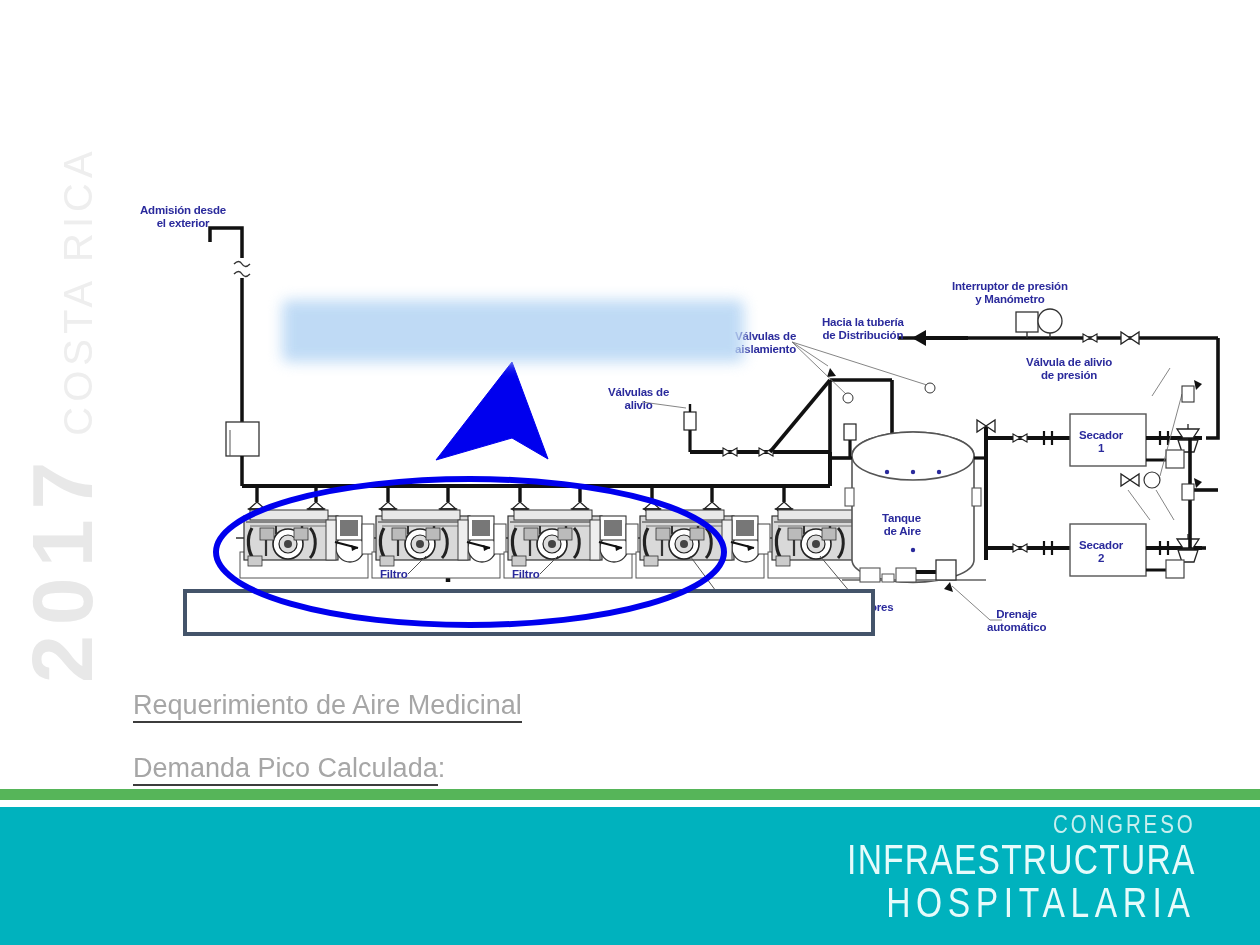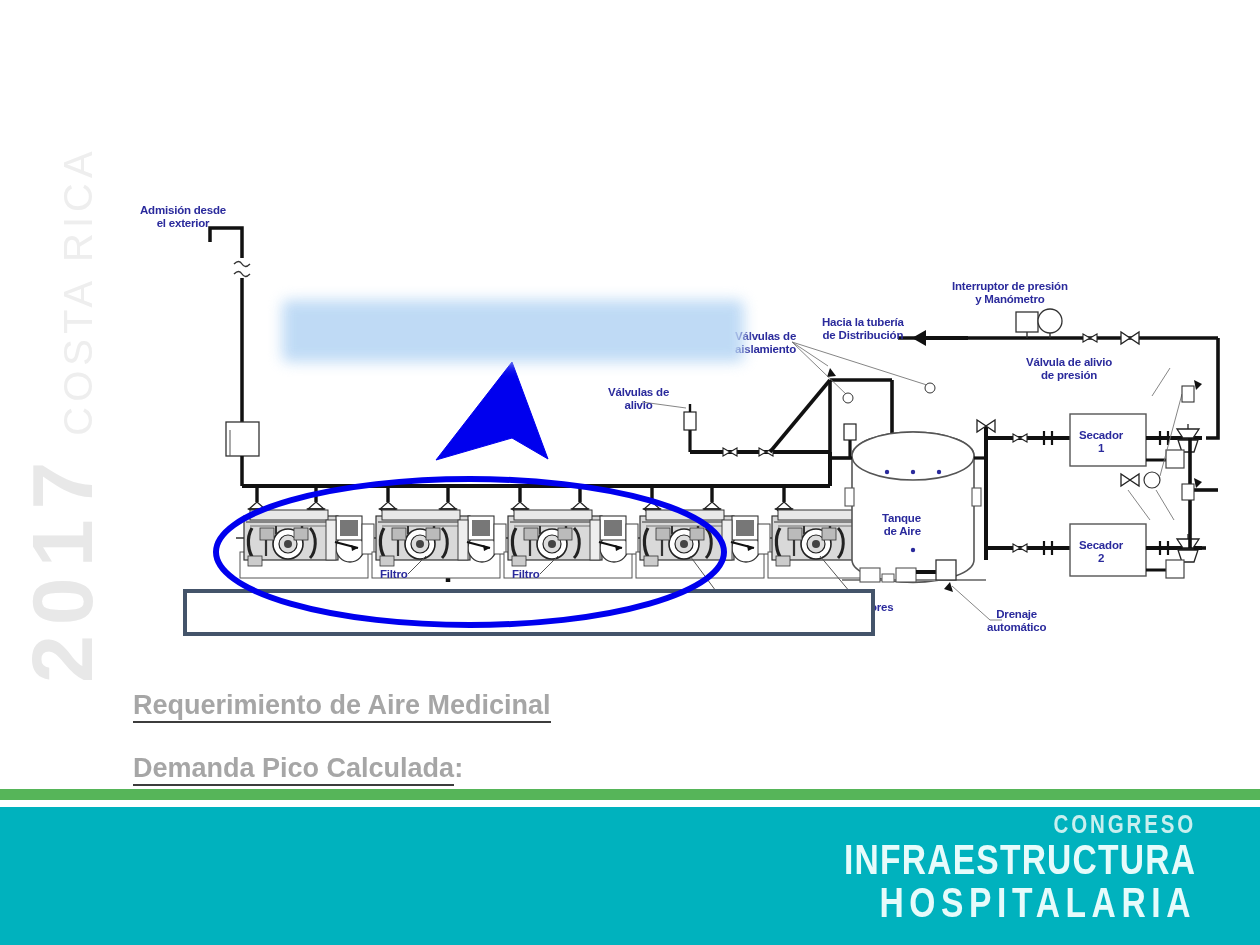--- a/index.html
+++ b/index.html
@@ -88,21 +88,21 @@
     background:#ffffff;
     border:4px solid #44546a;
     box-sizing:border-box;
   }
 
   
   .bodyline{
     position:absolute;
     color:#a6a6a6;
     font-family:"Liberation Sans", sans-serif;
-    font-weight:bold;
+    font-weight:normal;
     font-size:27px;
     letter-spacing:0px;
     white-space:nowrap;
   }
   .bodyline .ul{
     border-bottom:2px solid #3c3c3c;
     padding-bottom:1px;
   }
 
   
@@ -112,21 +112,21 @@
   }
   .teal-bar{
     position:absolute;left:0;top:807px;width:1260px;height:138px;
     background:#00b2be;
   }
   .logo{
     position:absolute;right:64px;top:812px;
     text-align:right;
     color:#d9f5f5;
     font-family:"Liberation Sans", sans-serif;
-    font-weight:700;
+    font-weight:400;
     line-height:0.98;
   }
   .logo .l1{font-size:25px;letter-spacing:3.5px;color:#c9efef;display:block;
     transform:scaleX(0.82);transform-origin:right center;}
   .logo .l2{font-size:42px;letter-spacing:1.5px;color:#e6fbfb;display:block;
     transform:scaleX(0.80);transform-origin:right center;margin-top:2px;}
   .logo .l3{font-size:42px;letter-spacing:7px;color:#e6fbfb;display:block;
     transform:scaleX(0.80);transform-origin:right center;margin-top:2px;}
 </style>
 </head>

